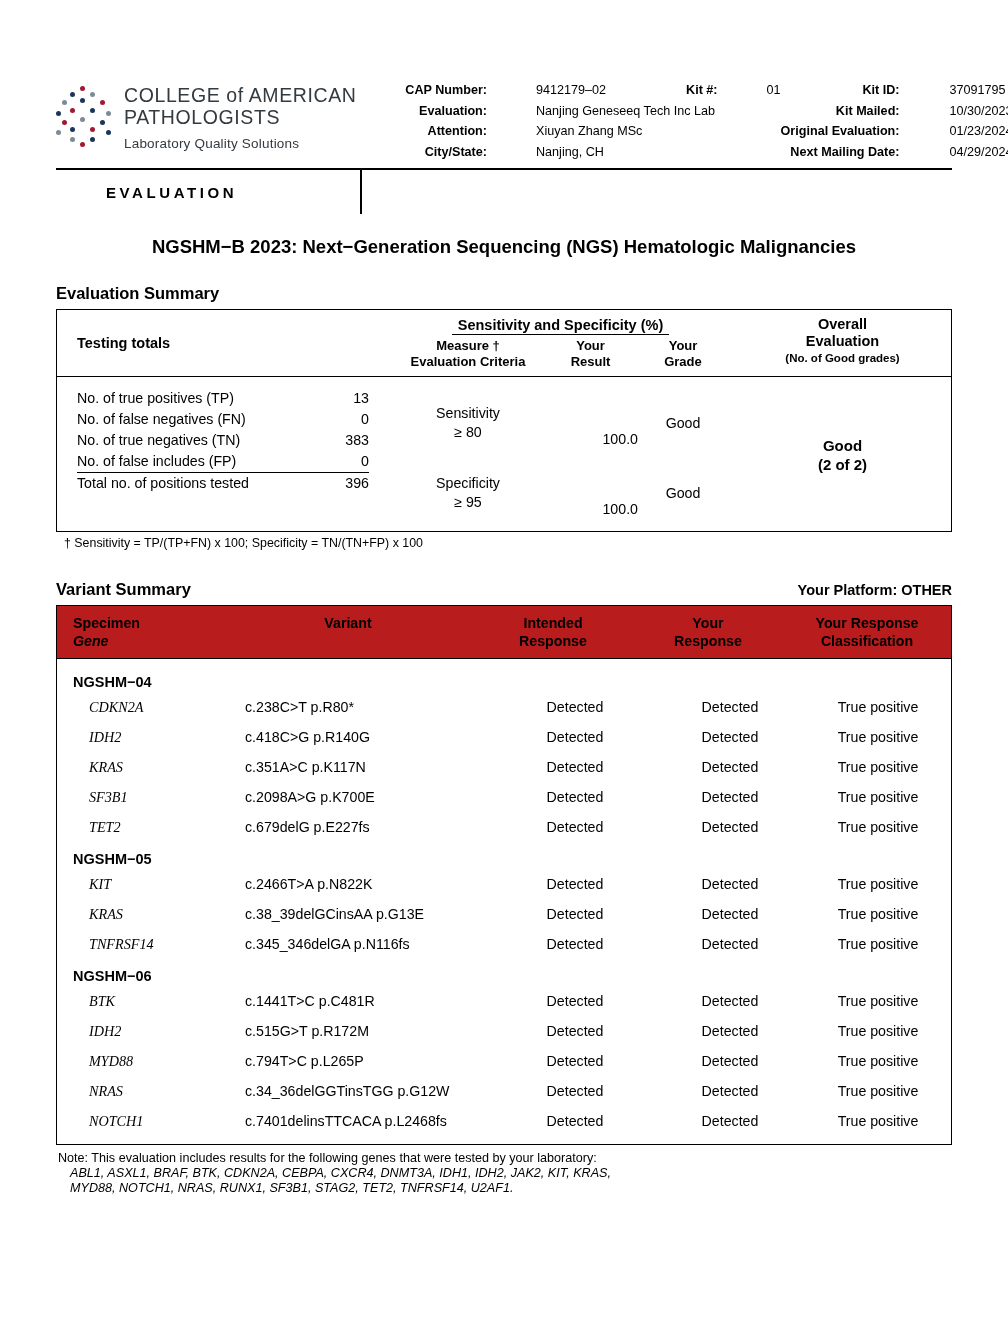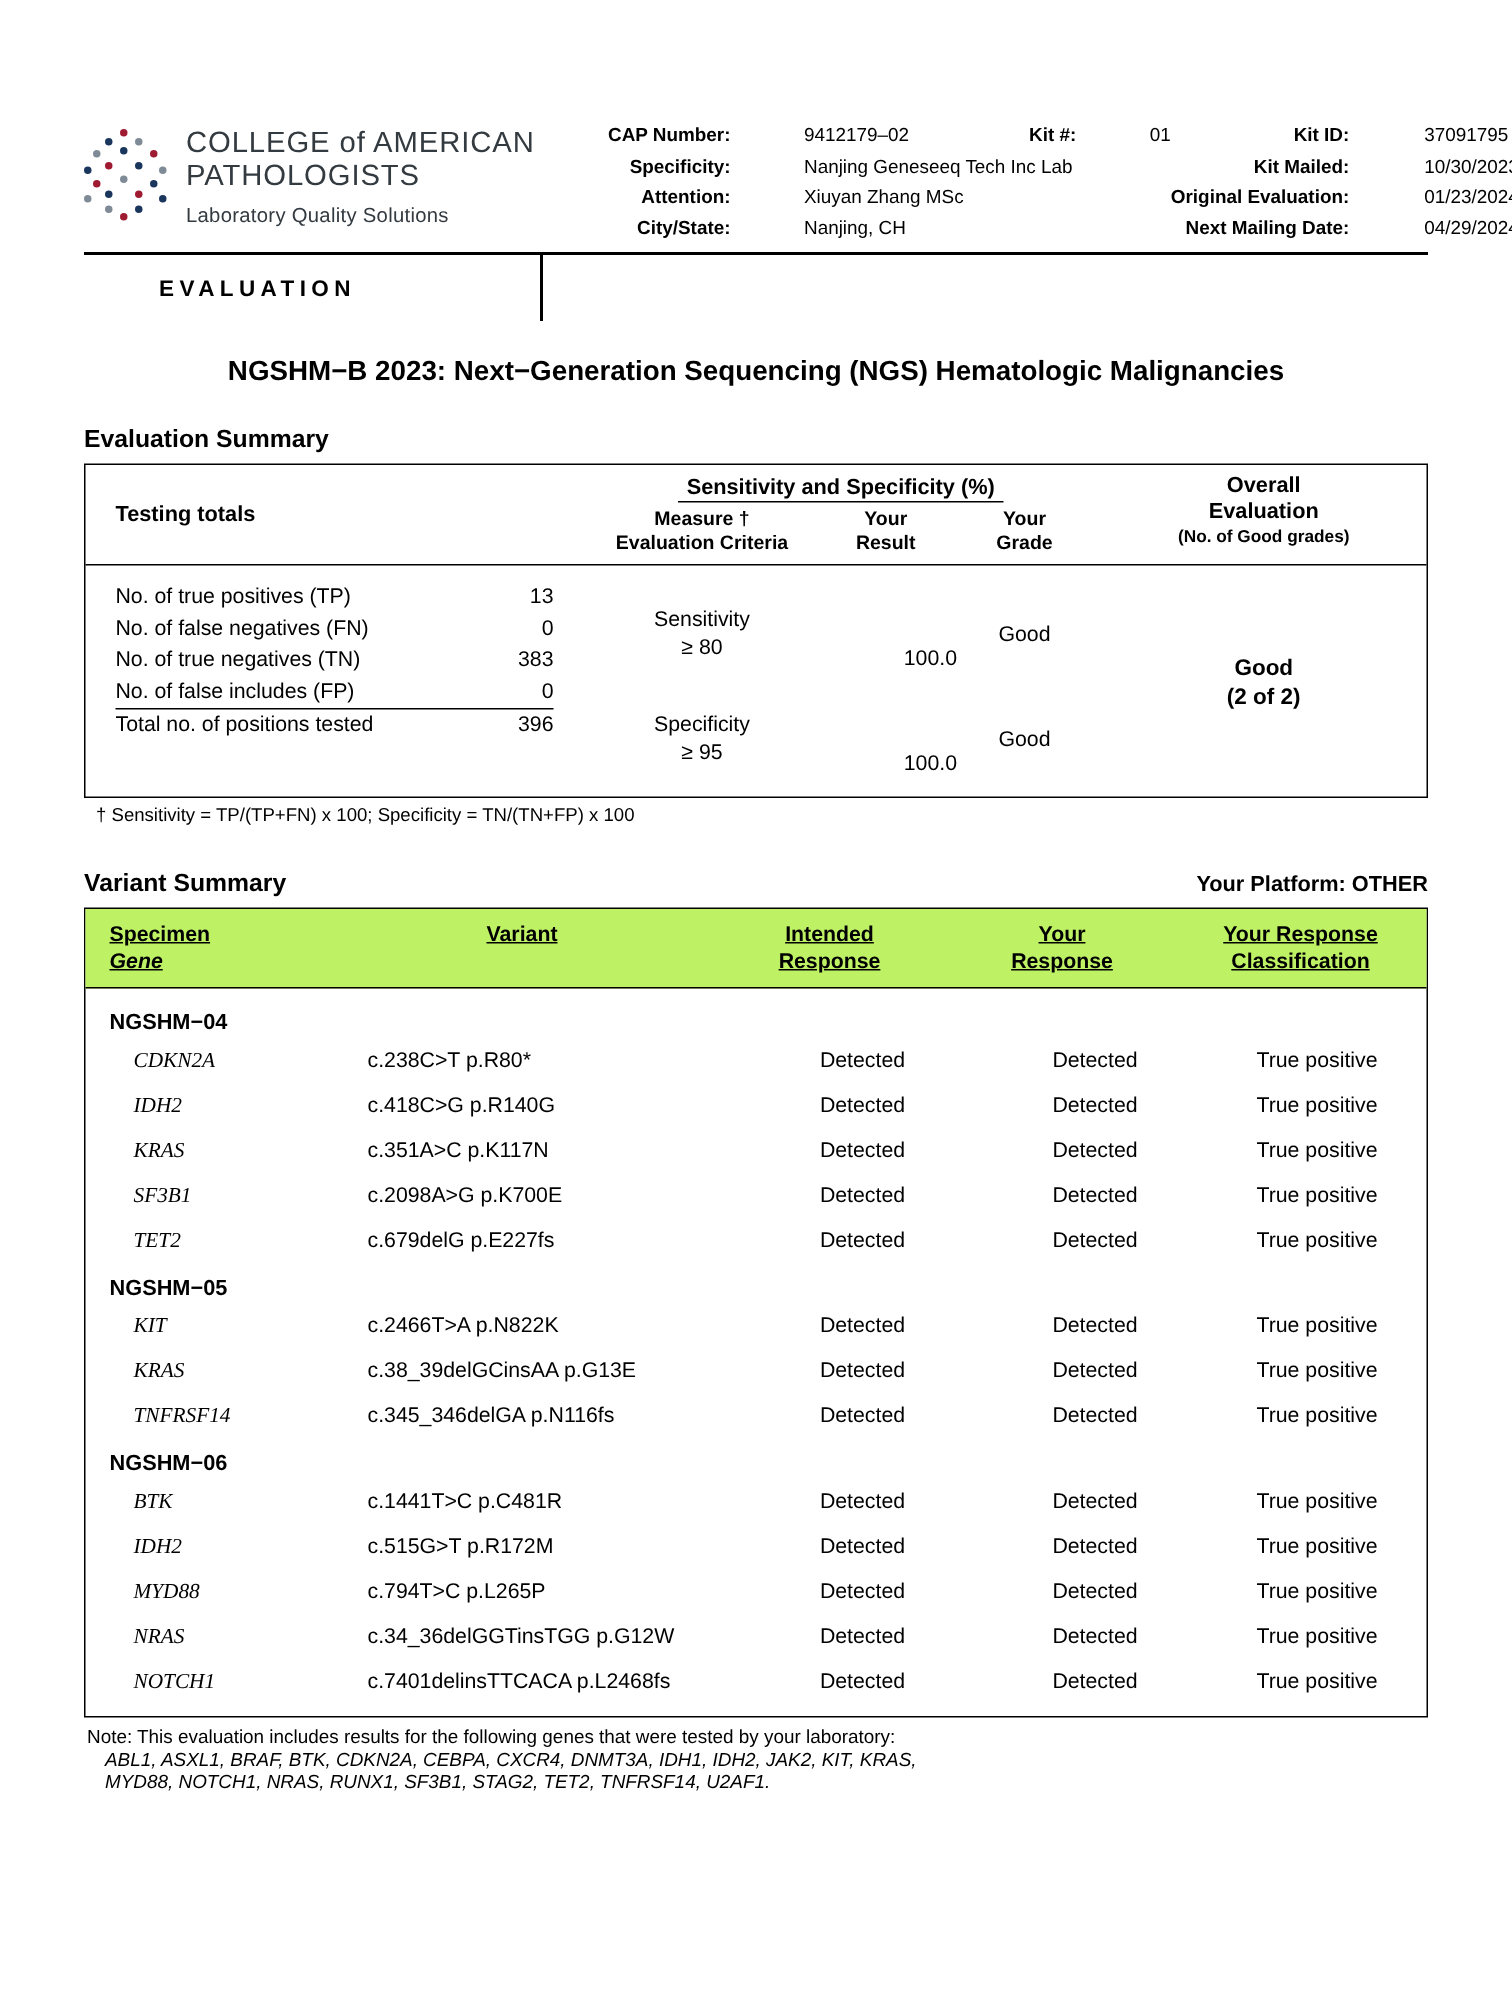--- a/index.html
+++ b/index.html
@@ -281,24 +281,23 @@
   }
 
   
   .variant-table {
     margin: 0 56px;
     border: 1px solid #000;
     box-sizing: border-box;
   }
   .vt-head {
     display: flex;
-    background: #bef264;
+    background: #b91c1c;
     border-bottom: 1px solid #000;
     padding: 8px 0 8px 0;
-    text-decoration: underline;
   }
   .vt-head > div {
     font-size: 14.2px;
     font-weight: bold;
     text-align: center;
     line-height: 18px;
   }
   .c-spec { flex: 0 0 150px; padding-left: 16px; text-align: left !important; }
   .c-spec .ital { font-style: italic; }
   .c-variant { flex: 0 0 250px; }
@@ -373,21 +372,21 @@
     <div class="header-divider"></div>
     <div class="header-fields">
       <div class="fields-left">
         <div class="row">
           <span class="lbl">CAP Number:</span>
           <span class="val">9412179–02</span>
           <span class="inline-lbl">Kit #:</span>
           <span class="val">01</span>
         </div>
         <div class="row">
-          <span class="lbl">Specificity:</span>
+          <span class="lbl">Evaluation:</span>
           <span class="val">Nanjing Geneseeq Tech Inc Lab</span>
         </div>
         <div class="row">
           <span class="lbl">Attention:</span>
           <span class="val">Xiuyan Zhang MSc</span>
         </div>
         <div class="row">
           <span class="lbl">City/State:</span>
           <span class="val">Nanjing, CH</span>
         </div>

